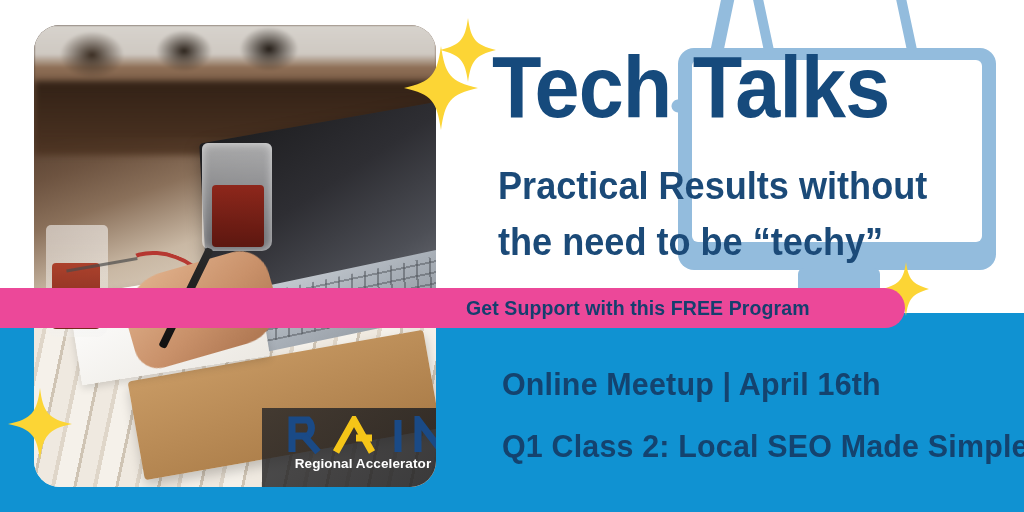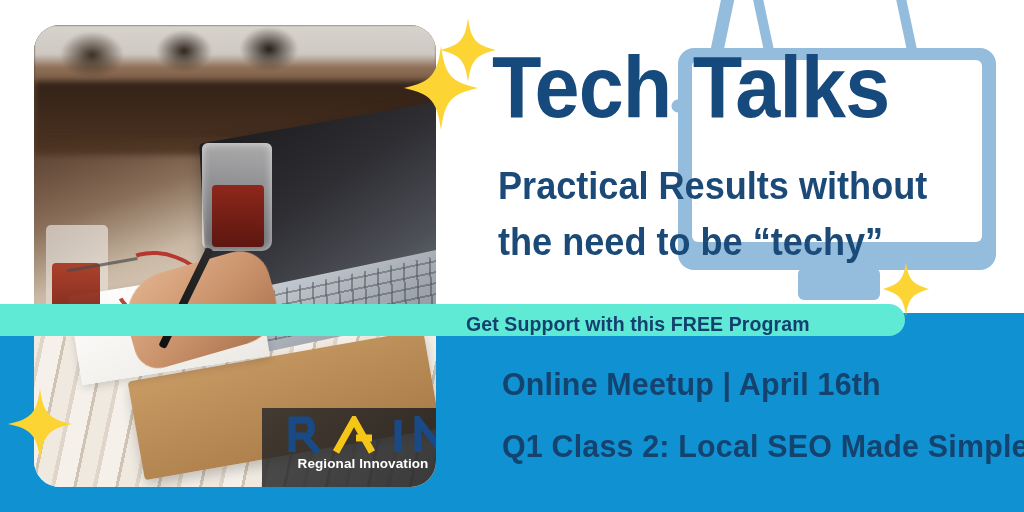--- a/index.html
+++ b/index.html
@@ -177,22 +177,22 @@
     font-family:"Liberation Sans Narrow","Liberation Sans",sans-serif;
     font-weight:bold;
     font-size:38px;line-height:56px;
     transform:scaleX(.95);transform-origin:left top;
     white-space:nowrap;
   }
   .subhead span{display:block;}
 
   
   .cta{
-    position:absolute;left:0px;top:304px;width:905px;height:32px;
-    background:#5eead4;
+    position:absolute;left:0px;top:288px;width:905px;height:40px;
+    background:#ec4899;
     border-top-right-radius:20px;border-bottom-right-radius:20px;
   }
   .cta-label{
     position:absolute;left:466px;top:9px;
     color:#153f6e;font-weight:bold;font-size:19.5px;letter-spacing:.1px;
     white-space:nowrap;
   }
 
   
   .line1{
@@ -275,21 +275,21 @@
             <path d="M132 36 L132 4 L154 33 L154 4"></path>
           </g>
 
           <g fill="none" stroke="#f5c518" stroke-width="7" stroke-linecap="butt">
             <path d="M50 36 L68 4 L86 36"></path>
             <path d="M86 22 L70 22"></path>
           </g>
         </svg>
       </div>
       <div class="logo-tag">
-        <span>Regional Innovation</span>
+        <span>Regional Accelerator</span>
       </div>
     </div>
   </div>
 
   <div class="spark" style="left:404px;top:46px;">
     <svg width="74" height="84" viewBox="0 0 74 84">
         <path d="M37 0 C41 28 46 36 74 42 C46 48 41 56 37 84 C33 56 28 48 0 42 C28 36 33 28 37 0 Z" fill="#fcd535"></path>
       </svg>
   </div>
   <div class="spark" style="left:440px;top:18px;">

